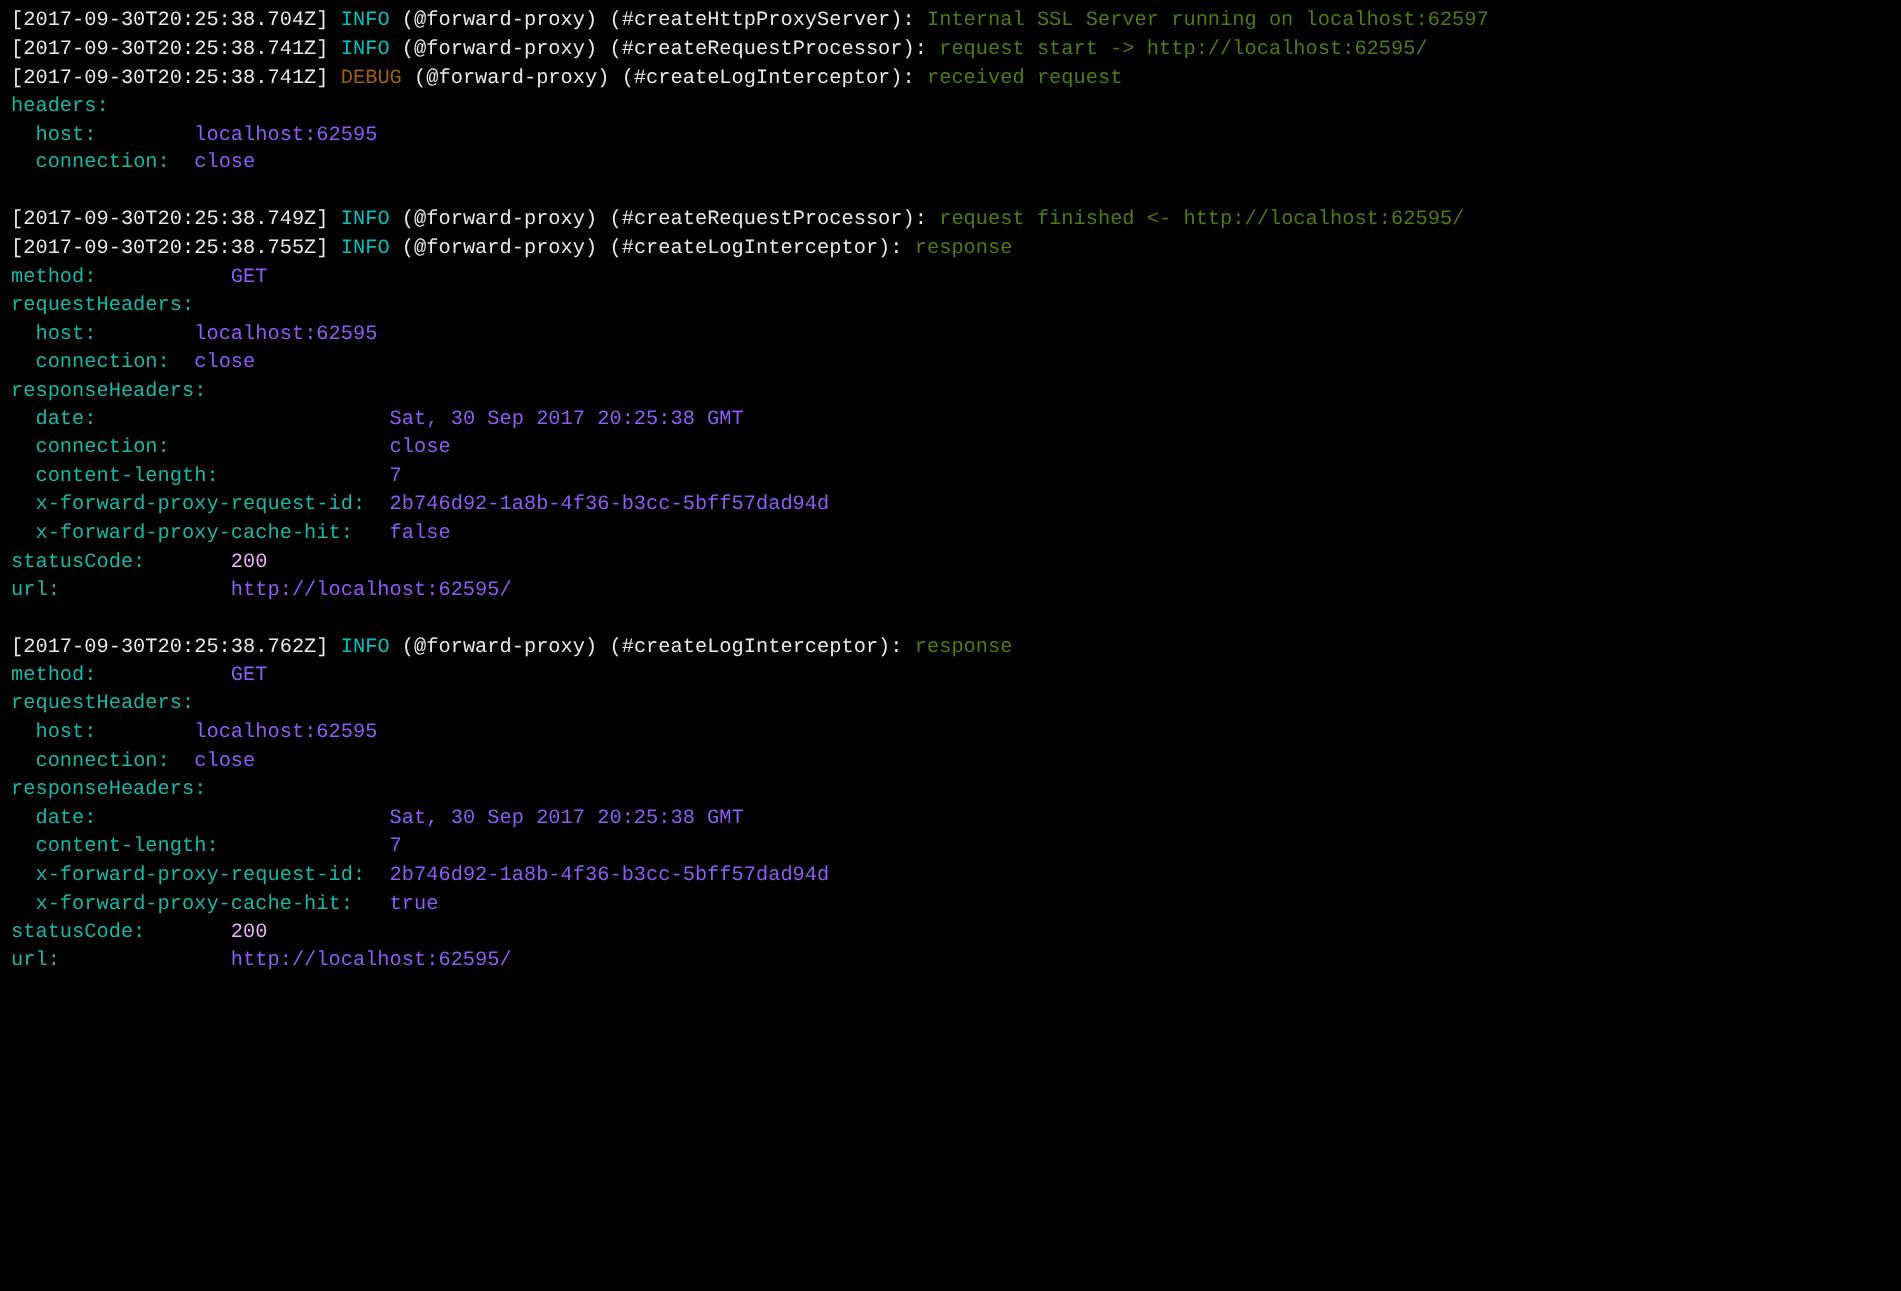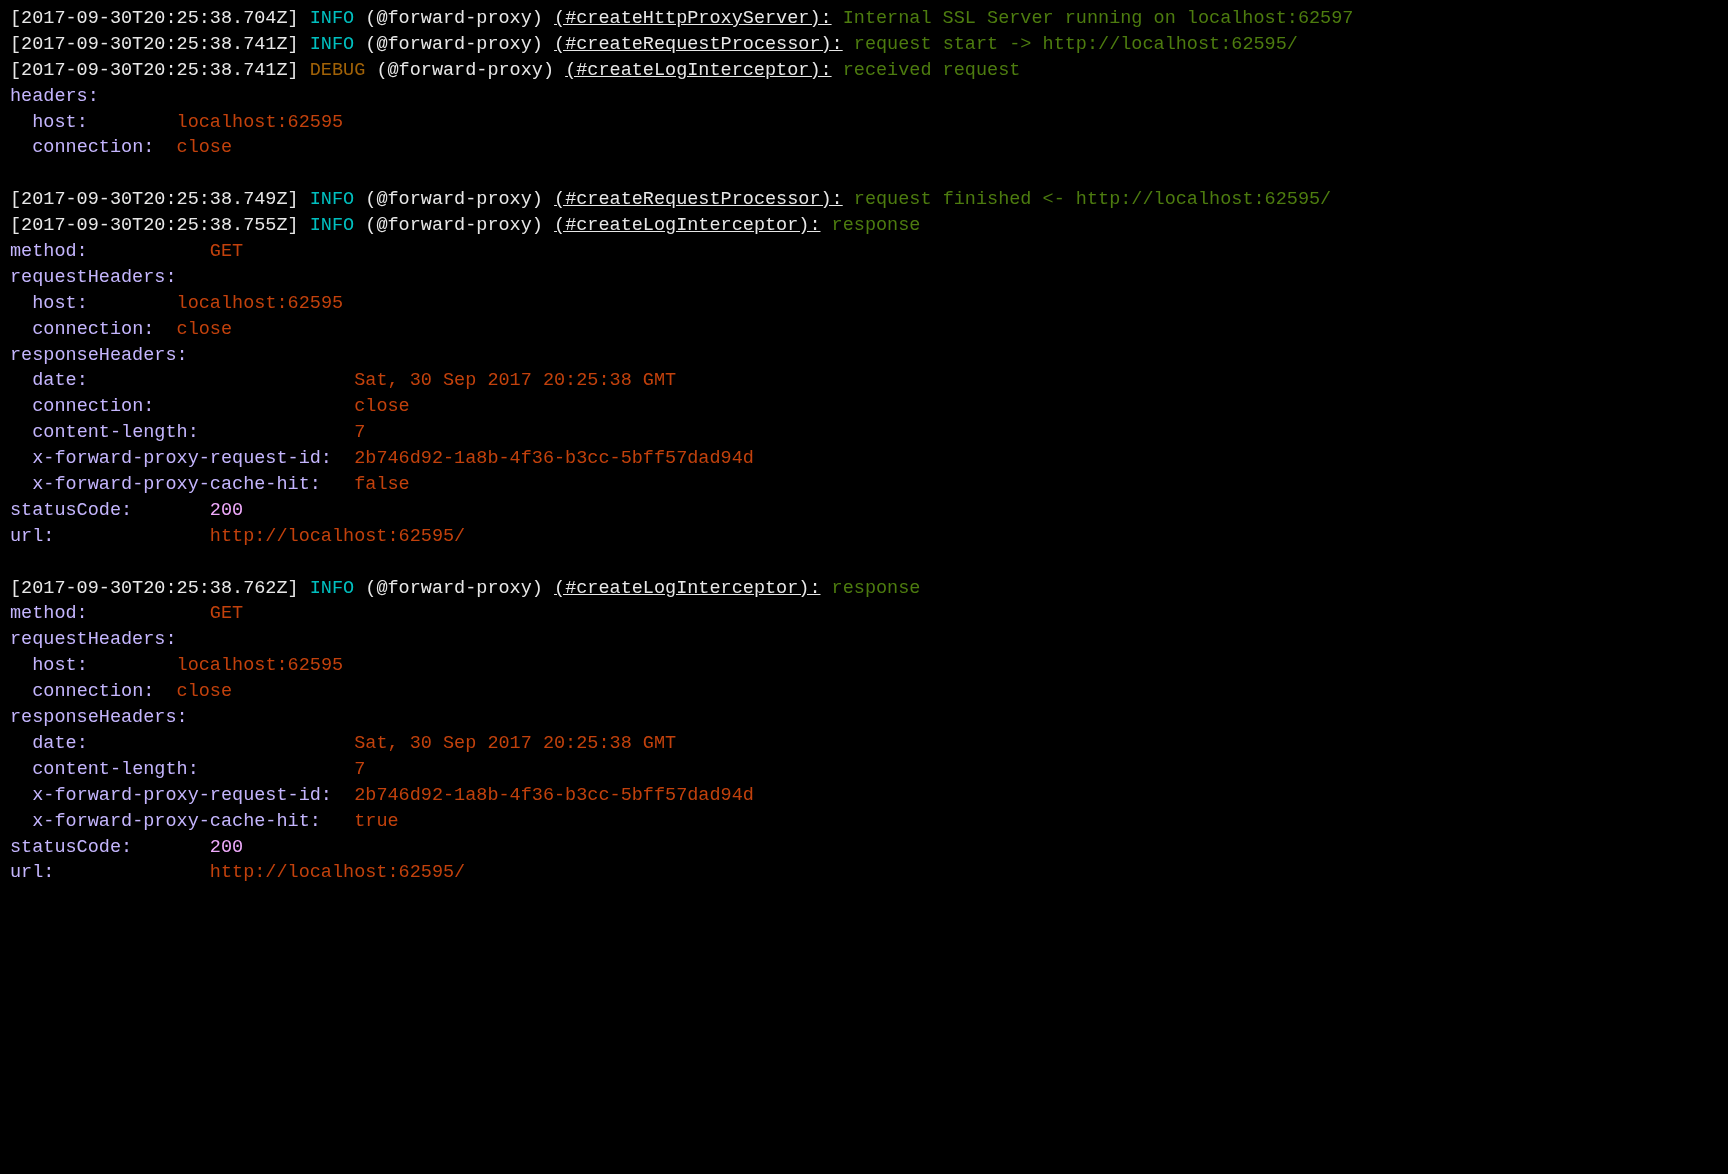--- a/index.html
+++ b/index.html
@@ -15,23 +15,23 @@
     overflow: hidden;
   }
   .terminal {
     padding: 6px 10px;
     white-space: pre;
   }
   .ts    { color: #e8e8e8; text-align: center; }
   .info  { color: #00c0c0; margin-top: 44px; }
   .debug { color: #a16207; }
   .namesp{ color: #e8e8e8; text-align: right; }
-  .ctx   { color: #e8e8e8; text-decoration: underline; }
+  .ctx   { color: #e8e8e8; }
   .msg   { color: #4d7c0f; }
-  .key   { color: #c4b5fd; text-align: right; }
-  .val   { color: #c2410c; }
+  .key   { color: #14b8a6; text-align: right; }
+  .val   { color: #8b5cf6; }
   .num   { color: #f0abfc; }
   .line  { display: block; }
 </style>
 </head>
 <body>
 
 <div class="terminal" id="terminal"><span class="line"><span class="ts">[2017-09-30T20:25:38.704Z]</span> <span class="info">INFO</span> <span class="namesp">(@forward-proxy)</span> <span class="ctx">(#createHttpProxyServer):</span> <span class="msg">Internal SSL Server running on localhost:62597</span></span><span class="line"><span class="ts">[2017-09-30T20:25:38.741Z]</span> <span class="info">INFO</span> <span class="namesp">(@forward-proxy)</span> <span class="ctx">(#createRequestProcessor):</span> <span class="msg">request start -&gt; http://localhost:62595/</span></span><span class="line"><span class="ts">[2017-09-30T20:25:38.741Z]</span> <span class="debug">DEBUG</span> <span class="namesp">(@forward-proxy)</span> <span class="ctx">(#createLogInterceptor):</span> <span class="msg">received request</span></span><span class="line"><span class="key">headers:</span></span><span class="line">  <span class="key">host:       </span> <span class="val">localhost:62595</span></span><span class="line">  <span class="key">connection: </span> <span class="val">close</span></span><span class="line"> </span><span class="line"><span class="ts">[2017-09-30T20:25:38.749Z]</span> <span class="info">INFO</span> <span class="namesp">(@forward-proxy)</span> <span class="ctx">(#createRequestProcessor):</span> <span class="msg">request finished &lt;- http://localhost:62595/</span></span><span class="line"><span class="ts">[2017-09-30T20:25:38.755Z]</span> <span class="info">INFO</span> <span class="namesp">(@forward-proxy)</span> <span class="ctx">(#createLogInterceptor):</span> <span class="msg">response</span></span><span class="line"><span class="key">method:          </span> <span class="val">GET</span></span><span class="line"><span class="key">requestHeaders:</span></span><span class="line">  <span class="key">host:       </span> <span class="val">localhost:62595</span></span><span class="line">  <span class="key">connection: </span> <span class="val">close</span></span><span class="line"><span class="key">responseHeaders:</span></span><span class="line">  <span class="key">date:                       </span> <span class="val">Sat, 30 Sep 2017 20:25:38 GMT</span></span><span class="line">  <span class="key">connection:                 </span> <span class="val">close</span></span><span class="line">  <span class="key">content-length:             </span> <span class="val">7</span></span><span class="line">  <span class="key">x-forward-proxy-request-id: </span> <span class="val">2b746d92-1a8b-4f36-b3cc-5bff57dad94d</span></span><span class="line">  <span class="key">x-forward-proxy-cache-hit:  </span> <span class="val">false</span></span><span class="line"><span class="key">statusCode:      </span> <span class="num">200</span></span><span class="line"><span class="key">url:             </span> <span class="val">http://localhost:62595/</span></span><span class="line"> </span><span class="line"><span class="ts">[2017-09-30T20:25:38.762Z]</span> <span class="info">INFO</span> <span class="namesp">(@forward-proxy)</span> <span class="ctx">(#createLogInterceptor):</span> <span class="msg">response</span></span><span class="line"><span class="key">method:          </span> <span class="val">GET</span></span><span class="line"><span class="key">requestHeaders:</span></span><span class="line">  <span class="key">host:       </span> <span class="val">localhost:62595</span></span><span class="line">  <span class="key">connection: </span> <span class="val">close</span></span><span class="line"><span class="key">responseHeaders:</span></span><span class="line">  <span class="key">date:                       </span> <span class="val">Sat, 30 Sep 2017 20:25:38 GMT</span></span><span class="line">  <span class="key">content-length:             </span> <span class="val">7</span></span><span class="line">  <span class="key">x-forward-proxy-request-id: </span> <span class="val">2b746d92-1a8b-4f36-b3cc-5bff57dad94d</span></span><span class="line">  <span class="key">x-forward-proxy-cache-hit:  </span> <span class="val">true</span></span><span class="line"><span class="key">statusCode:      </span> <span class="num">200</span></span><span class="line"><span class="key">url:             </span> <span class="val">http://localhost:62595/</span></span></div>
 
 </body></html>

